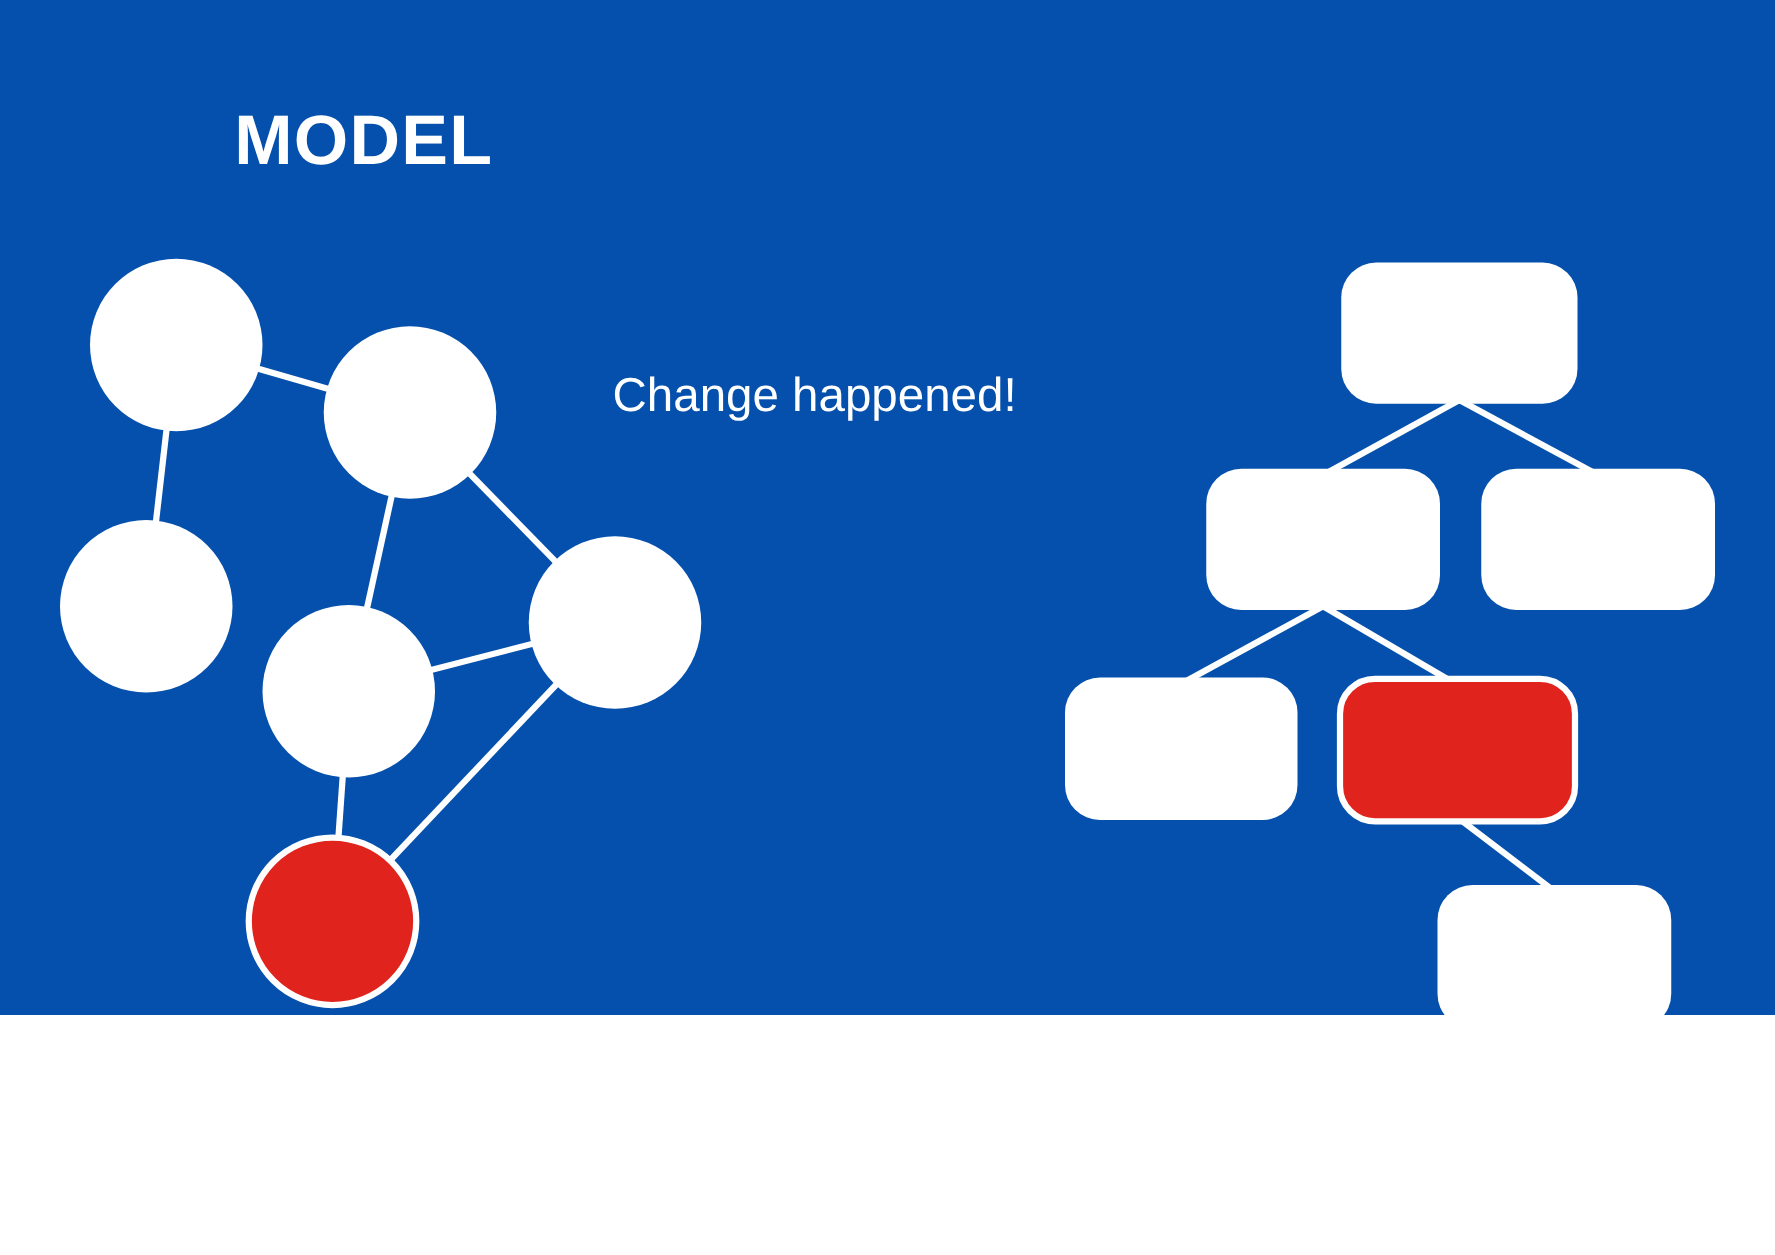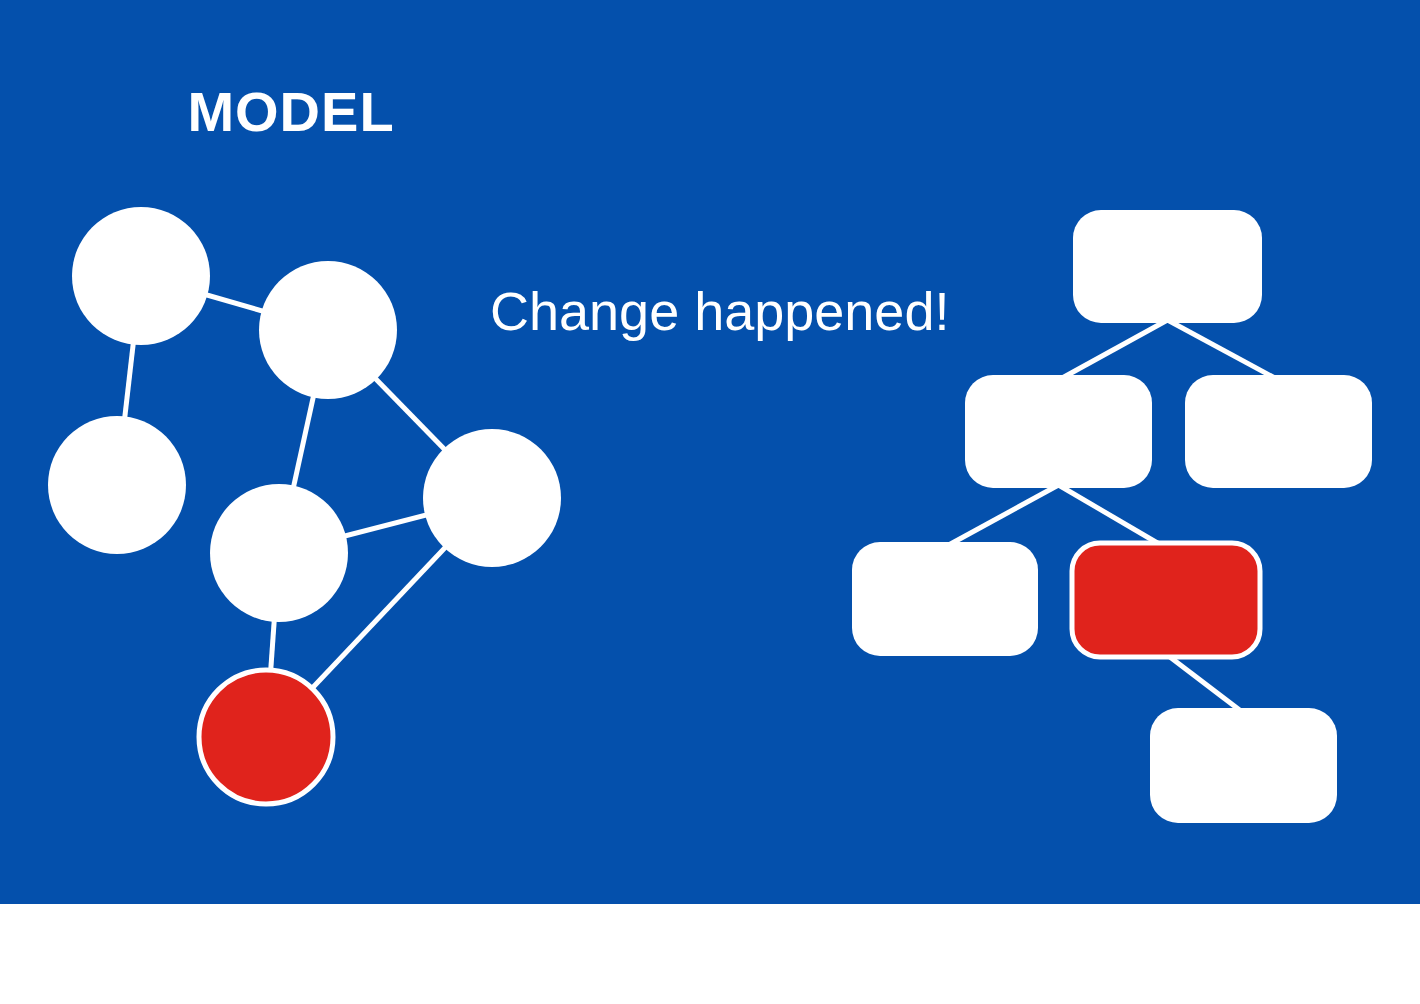--- a/index.html
+++ b/index.html
@@ -1,19 +1,19 @@
 <!DOCTYPE html>
 <html><head>
 <meta charset="utf-8">
 <style>
   html, body { margin: 0; padding: 0; }
   .stage {
     position: relative;
     width: 1420px;
-    height: 904px;
+    height: 812px;
     background: #0450AC;
     overflow: hidden;
     font-family: "Liberation Sans", sans-serif;
   }
   .diagram { position: absolute; left: 0; top: 0; }
   .panel-title {
     position: absolute;
     top: 84px;
     width: 300px;
     text-align: center;
@@ -21,23 +21,23 @@
     font-size: 56px;
     font-weight: bold;
     letter-spacing: 1px;
     line-height: 1;
   }
   .title-model { left: 141px; }
   .title-dom   { left: 961px; }
   .annotation {
     position: absolute;
     left: 490px;
-    top: 284px;
+    top: 298px;
     color: #FFFFFF;
-    font-size: 54px;
+    font-size: 38px;
     font-weight: normal;
     line-height: 1;
     white-space: nowrap;
   }
   .edges line { stroke-width: 5; fill: none; }
   .changed-node { stroke: #FFFFFF; stroke-width: 5; }
 </style>
 </head>
 <body>
 

